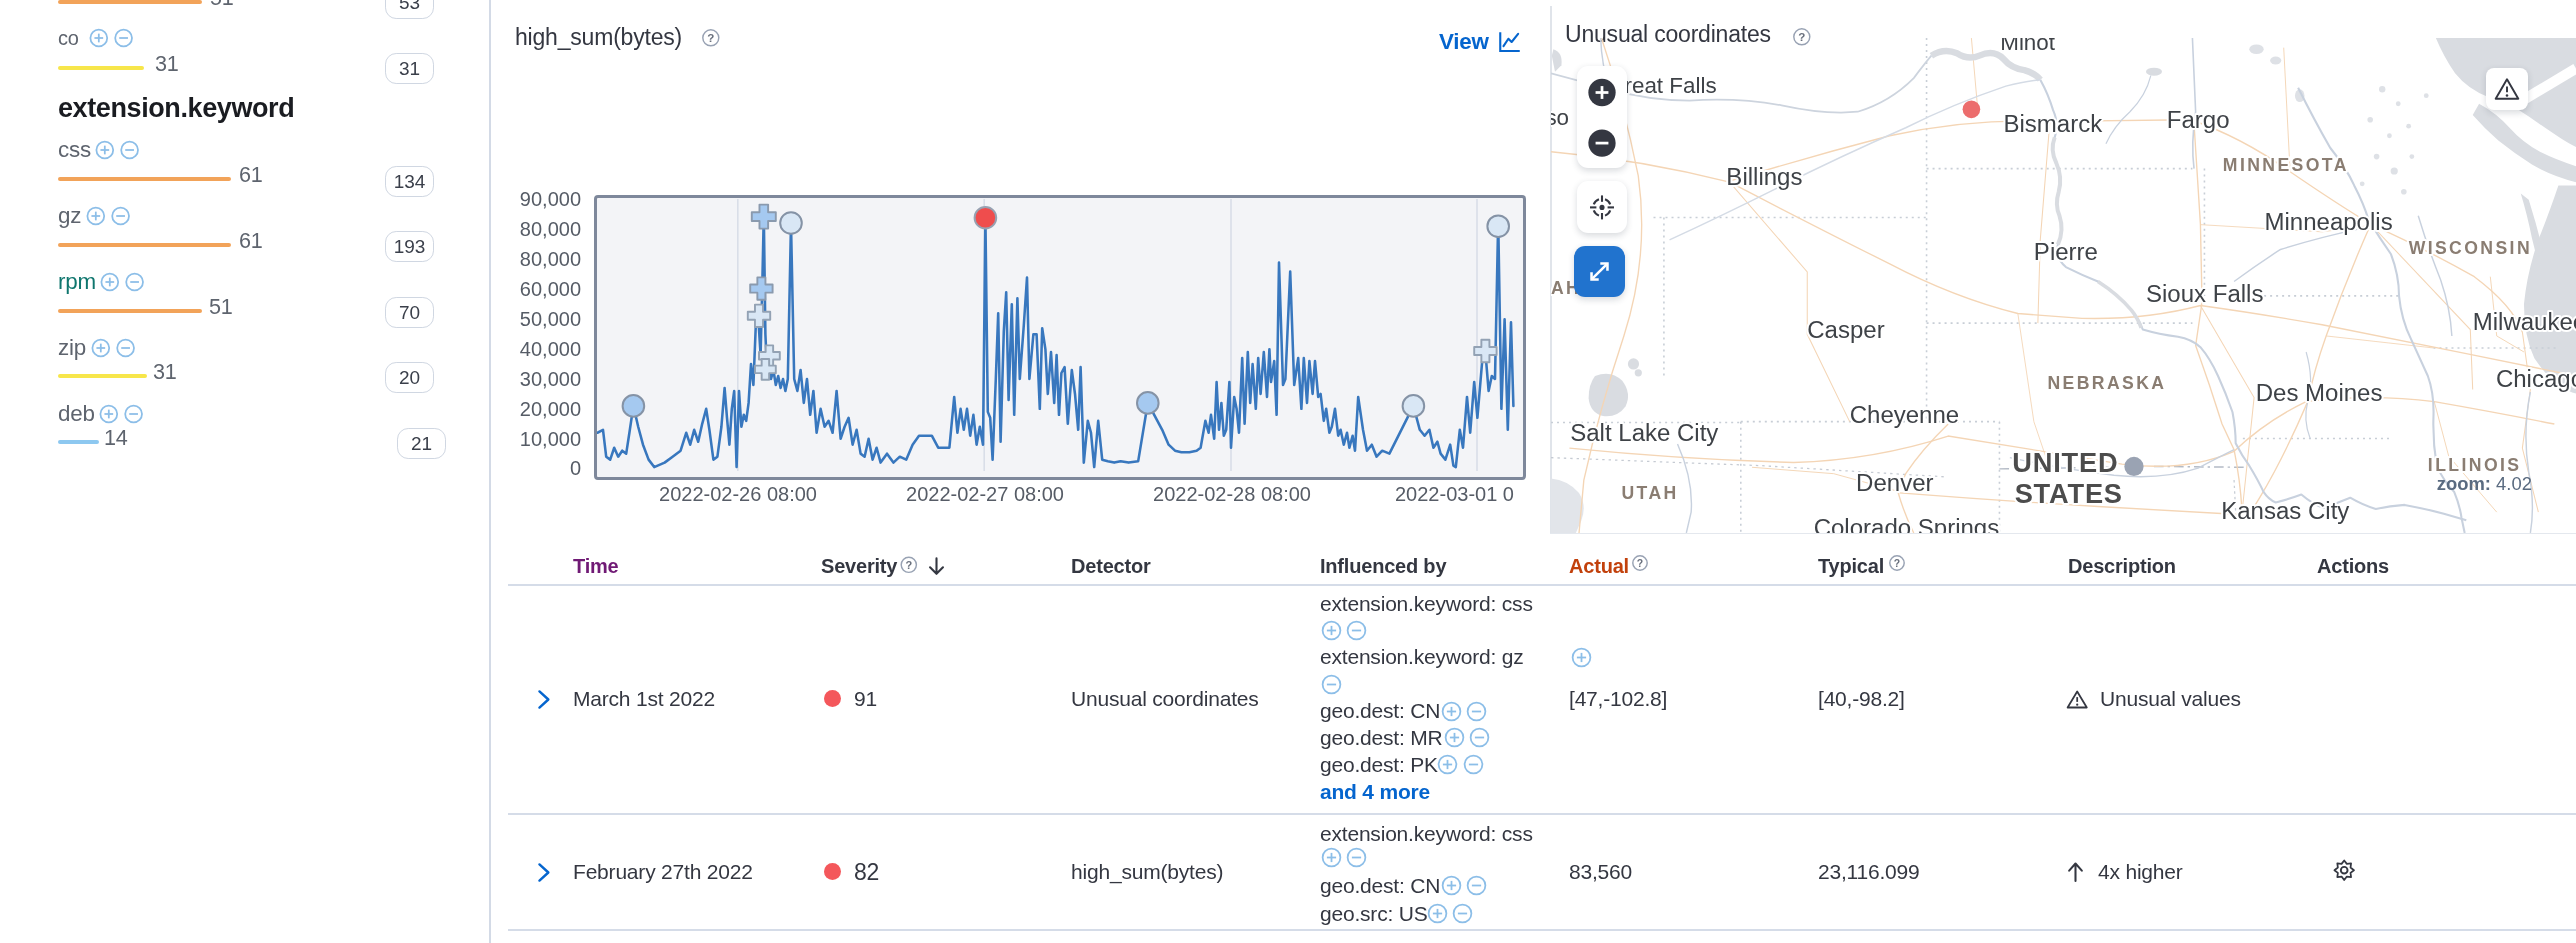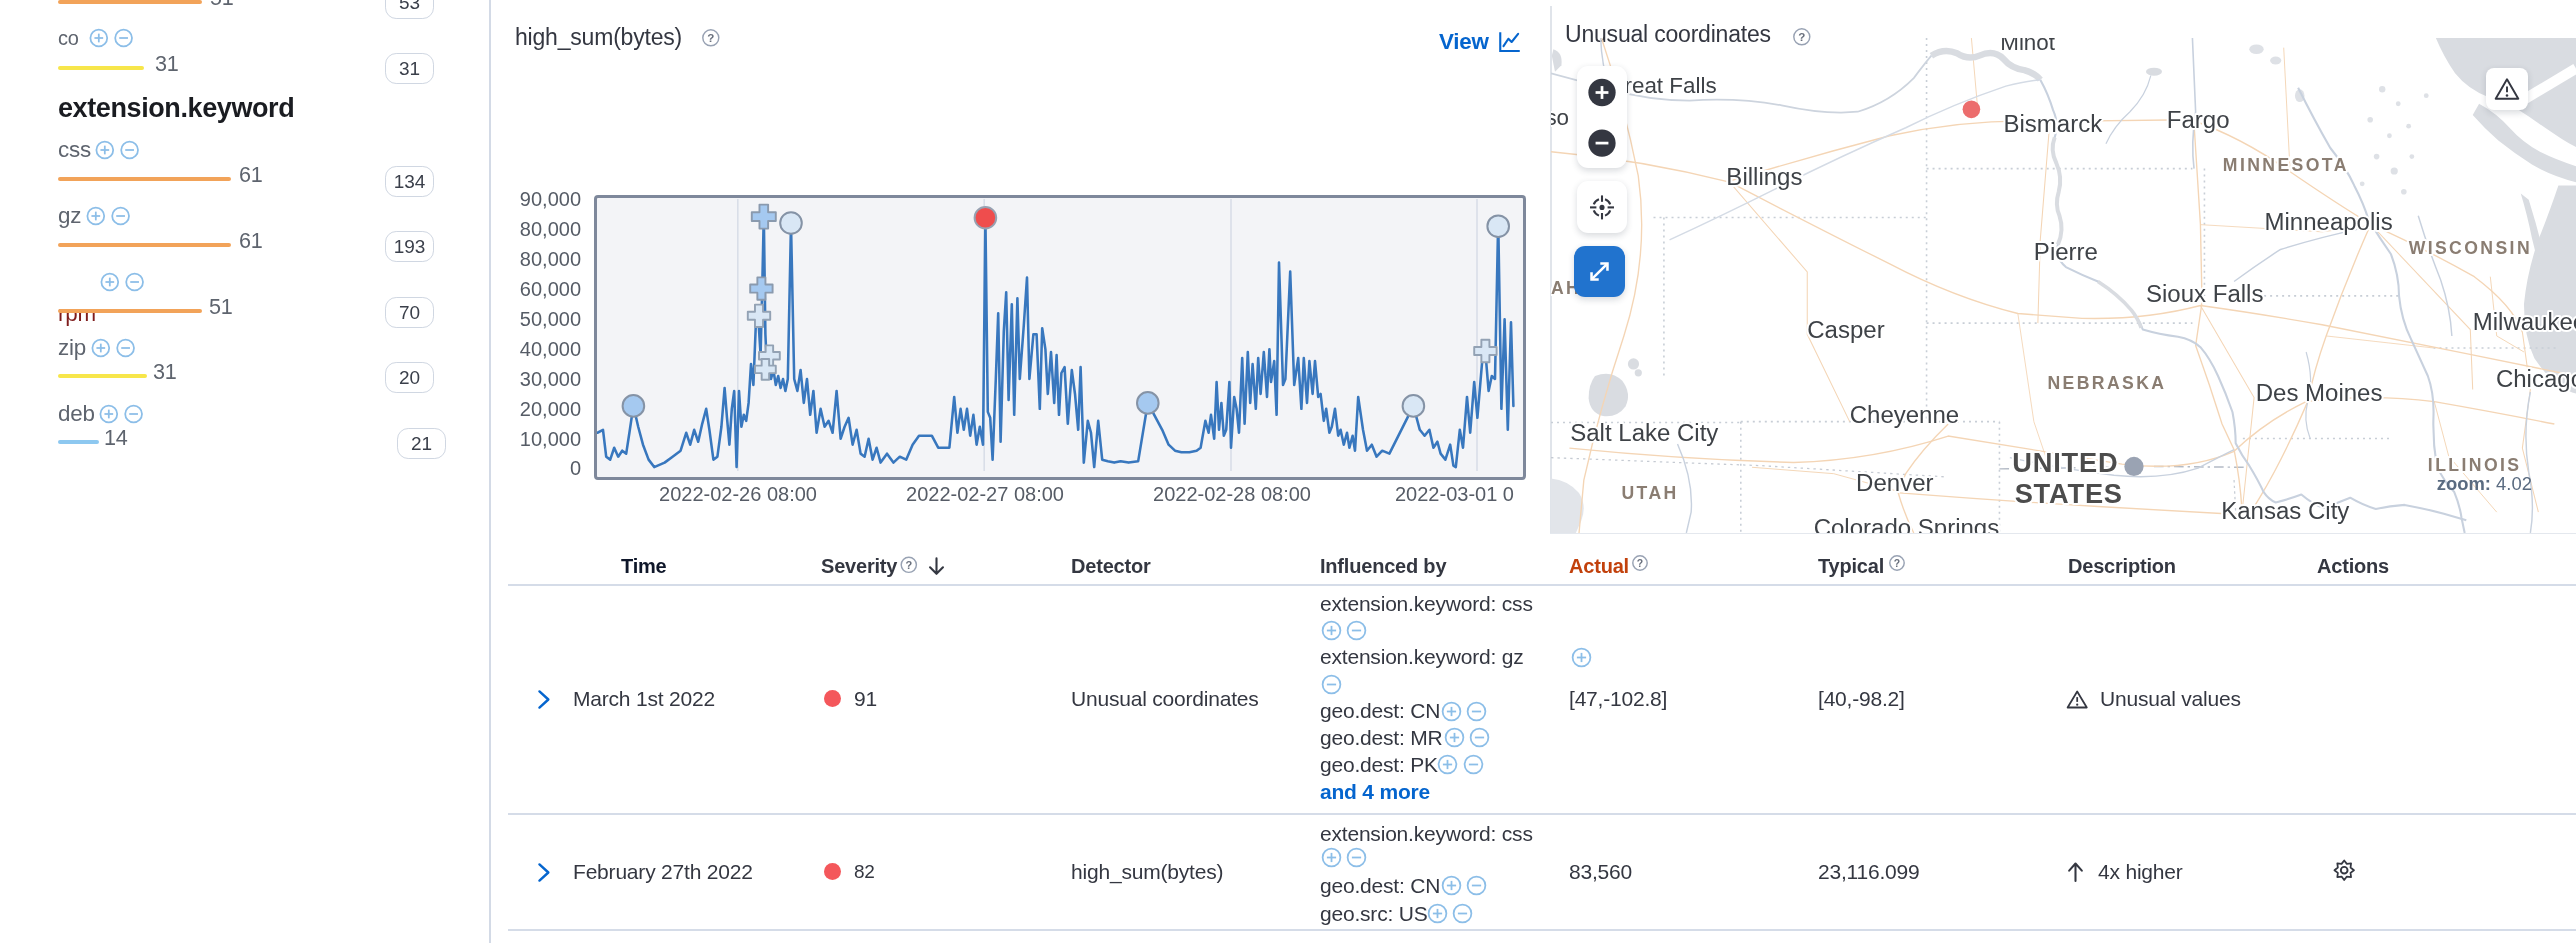--- a/index.html
+++ b/index.html
@@ -34,21 +34,21 @@
 <svg class="ab" style="left:83px;top:200px;" width="72" height="32" viewBox="0 0 90 40">
     <circle cx="16" cy="20" r="10.5" fill="none" stroke="#8CBEE8" stroke-width="2.2"></circle>
     <line x1="10.54" y1="20" x2="21.46" y2="20" stroke="#8CBEE8" stroke-width="2.2"></line>
     <line x1="16" y1="14.54" x2="16" y2="25.46" stroke="#8CBEE8" stroke-width="2.2"></line>
     <circle cx="47" cy="20" r="10.5" fill="none" stroke="#8CBEE8" stroke-width="2.2"></circle>
     <line x1="41.54" y1="20" x2="52.46" y2="20" stroke="#8CBEE8" stroke-width="2.2"></line>
   </svg>
 <div class="ab" style="left:58px;top:243px;width:173px;height:4px;background:#F2A359;border-radius:2px;"></div>
 <div class="ab" style="left:239px;top:241px;transform:translateY(-50%);font-size:21.6px;color:#5E646E;font-weight:400;letter-spacing:-0.2px;">61</div>
 <div class="ab" style="left:385px;top:231px;width:47px;height:29px;border:1.6px solid #D0D7E2;border-radius:11.2px;background:#fff;color:#3A3F4A;font-size:19px;display:flex;align-items:center;justify-content:center;">193</div>
-<div class="ab" style="left:58px;top:282px;transform:translateY(-50%);font-size:22.4px;color:#7f1d1d;font-weight:400;letter-spacing:-0.2px;margin-top:32px;">rpm</div>
+<div class="ab" style="left:58px;top:282px;transform:translateY(-50%);font-size:22.4px;color:#0f766e;font-weight:400;letter-spacing:-0.2px;">rpm</div>
 <svg class="ab" style="left:97px;top:266px;" width="72" height="32" viewBox="0 0 90 40">
     <circle cx="16" cy="20" r="10.5" fill="none" stroke="#8CBEE8" stroke-width="2.2"></circle>
     <line x1="10.54" y1="20" x2="21.46" y2="20" stroke="#8CBEE8" stroke-width="2.2"></line>
     <line x1="16" y1="14.54" x2="16" y2="25.46" stroke="#8CBEE8" stroke-width="2.2"></line>
     <circle cx="47" cy="20" r="10.5" fill="none" stroke="#8CBEE8" stroke-width="2.2"></circle>
     <line x1="41.54" y1="20" x2="52.46" y2="20" stroke="#8CBEE8" stroke-width="2.2"></line>
   </svg>
 <div class="ab" style="left:58px;top:309px;width:144px;height:4px;background:#F2A359;border-radius:2px;"></div>
 <div class="ab" style="left:209px;top:307px;transform:translateY(-50%);font-size:21.6px;color:#5E646E;font-weight:400;letter-spacing:-0.2px;">51</div>
 <div class="ab" style="left:385px;top:297px;width:47px;height:29px;border:1.6px solid #D0D7E2;border-radius:11.2px;background:#fff;color:#3A3F4A;font-size:19px;display:flex;align-items:center;justify-content:center;">70</div>
@@ -261,21 +261,21 @@
     <line x1="22" y1="42" x2="42" y2="22" stroke="#fff" stroke-width="3.2"></line>
     <path d="M33 22 L42 22 L42 31" fill="none" stroke="#fff" stroke-width="3.2"></path>
     <path d="M31 42 L22 42 L22 33" fill="none" stroke="#fff" stroke-width="3.2"></path>
   </svg>
 <div class="ab" style="left:2486px;top:68px;width:42px;height:42px;background:#fff;border-radius:8px;box-shadow:0 2.4px 6.4px rgba(50,60,80,.18);"></div>
 <svg class="ab" style="left:2486px;top:68px;" width="42" height="42" viewBox="0 0 52 52">
     <path d="M26 14 L40 38 L12 38 Z" fill="none" stroke="#343741" stroke-width="2.4" stroke-linejoin="round"></path>
     <line x1="26" y1="23" x2="26" y2="30" stroke="#343741" stroke-width="2.4"></line>
     <circle cx="26" cy="34" r="1.6" fill="#343741"></circle>
   </svg>
-<div class="ab" style="left:573px;top:566px;transform:translateY(-50%);font-size:20px;color:#0f172a;font-weight:700;letter-spacing:-0.2px;margin-left:48px;">Time</div>
+<div class="ab" style="left:573px;top:566px;transform:translateY(-50%);font-size:20px;color:#701a75;font-weight:700;letter-spacing:-0.2px;">Time</div>
 <div class="ab" style="left:821px;top:566px;transform:translateY(-50%);font-size:20px;color:#343741;font-weight:700;letter-spacing:-0.2px;">Severity</div>
 <div class="ab" style="left:1071px;top:566px;transform:translateY(-50%);font-size:20px;color:#343741;font-weight:700;letter-spacing:-0.2px;">Detector</div>
 <div class="ab" style="left:1320px;top:566px;transform:translateY(-50%);font-size:20px;color:#343741;font-weight:700;letter-spacing:-0.2px;text-align:center;">Influenced by</div>
 <div class="ab" style="left:1569px;top:566px;transform:translateY(-50%);font-size:20px;color:#c2410c;font-weight:700;letter-spacing:-0.2px;">Actual</div>
 <div class="ab" style="left:1818px;top:566px;transform:translateY(-50%);font-size:20px;color:#343741;font-weight:700;letter-spacing:-0.2px;">Typical</div>
 <div class="ab" style="left:2068px;top:566px;transform:translateY(-50%);font-size:20px;color:#343741;font-weight:700;letter-spacing:-0.2px;">Description</div>
 <div class="ab" style="left:2317px;top:566px;transform:translateY(-50%);font-size:20px;color:#343741;font-weight:700;letter-spacing:-0.2px;">Actions</div>
 <svg class="ab" style="left:900px;top:556px;" width="17.6" height="17.6" viewBox="0 0 22 22">
     <circle cx="11" cy="11" r="9.5" fill="none" stroke="#98A2B3" stroke-width="1.8"></circle>
     <text x="11" y="11.5" text-anchor="middle" dominant-baseline="central" font-size="13.775" fill="#69707D" font-weight="700">?</text>
@@ -358,21 +358,21 @@
     <path d="M14 3 L26 23 L2 23 Z" fill="none" stroke="#343741" stroke-width="2.2" stroke-linejoin="round"></path>
     <line x1="14" y1="10" x2="14" y2="16" stroke="#343741" stroke-width="2.2"></line>
     <circle cx="14" cy="19.5" r="1.4" fill="#343741"></circle>
   </svg>
 <div class="ab" style="left:2100px;top:699px;transform:translateY(-50%);font-size:21px;color:#343741;font-weight:400;letter-spacing:-0.2px;">Unusual values</div>
 <svg class="ab" style="left:533px;top:862px;" width="21" height="21" viewBox="0 0 26 26">
     <path d="M8 3 L19 13 L8 23" fill="none" stroke="#0565CE" stroke-width="3" stroke-linecap="round" stroke-linejoin="round"></path>
   </svg>
 <div class="ab" style="left:573px;top:872px;transform:translateY(-50%);font-size:21px;color:#343741;font-weight:400;letter-spacing:-0.2px;">February 27th 2022</div>
 <div class="ab" style="left:824px;top:863px;width:17px;height:17px;border-radius:50%;background:#F4575B;"></div>
-<div class="ab" style="left:854px;top:872px;transform:translateY(-50%);font-size:19px;color:#343741;font-weight:400;letter-spacing:-0.2px;">82</div>
+<div class="ab" style="left:854px;top:872px;transform:translateY(-50%);font-size:23px;color:#343741;font-weight:400;letter-spacing:-0.2px;">82</div>
 <div class="ab" style="left:1071px;top:872px;transform:translateY(-50%);font-size:21px;color:#343741;font-weight:400;letter-spacing:-0.2px;">high_sum(bytes)</div>
 <div class="ab" style="left:1320px;top:834px;transform:translateY(-50%);font-size:21px;color:#343741;font-weight:400;letter-spacing:-0.2px;">extension.keyword: css</div>
 <svg class="ab" style="left:1321px;top:847px;" width="21" height="21" viewBox="0 0 26 26">
     <circle cx="13" cy="13" r="11" fill="none" stroke="#8CBEE8" stroke-width="2.2"></circle>
     <line x1="7.279999999999999" y1="13" x2="18.72" y2="13" stroke="#8CBEE8" stroke-width="2.2"></line>
     <line x1="13" y1="7.279999999999999" x2="13" y2="18.72" stroke="#8CBEE8" stroke-width="2.2"></line>
   </svg>
 <svg class="ab" style="left:1346px;top:847px;" width="21" height="21" viewBox="0 0 26 26">
     <circle cx="13" cy="13" r="11" fill="none" stroke="#8CBEE8" stroke-width="2.2"></circle>
     <line x1="7.279999999999999" y1="13" x2="18.72" y2="13" stroke="#8CBEE8" stroke-width="2.2"></line>

